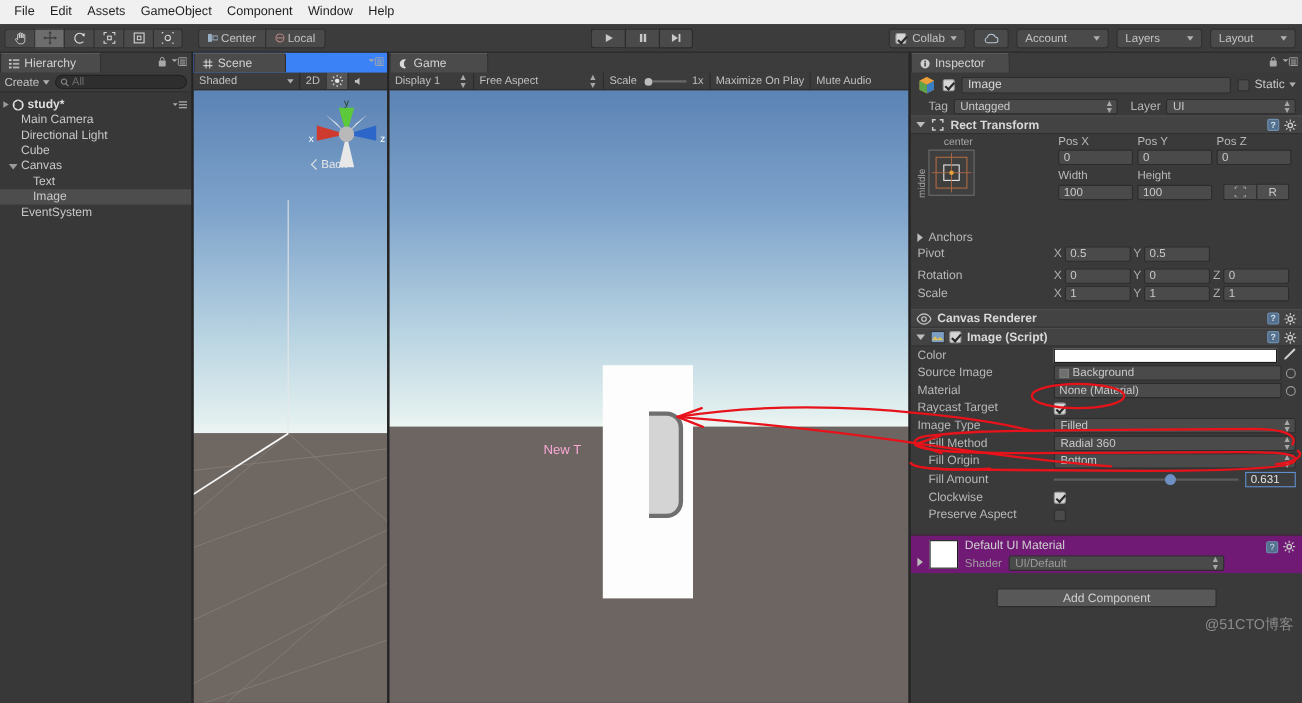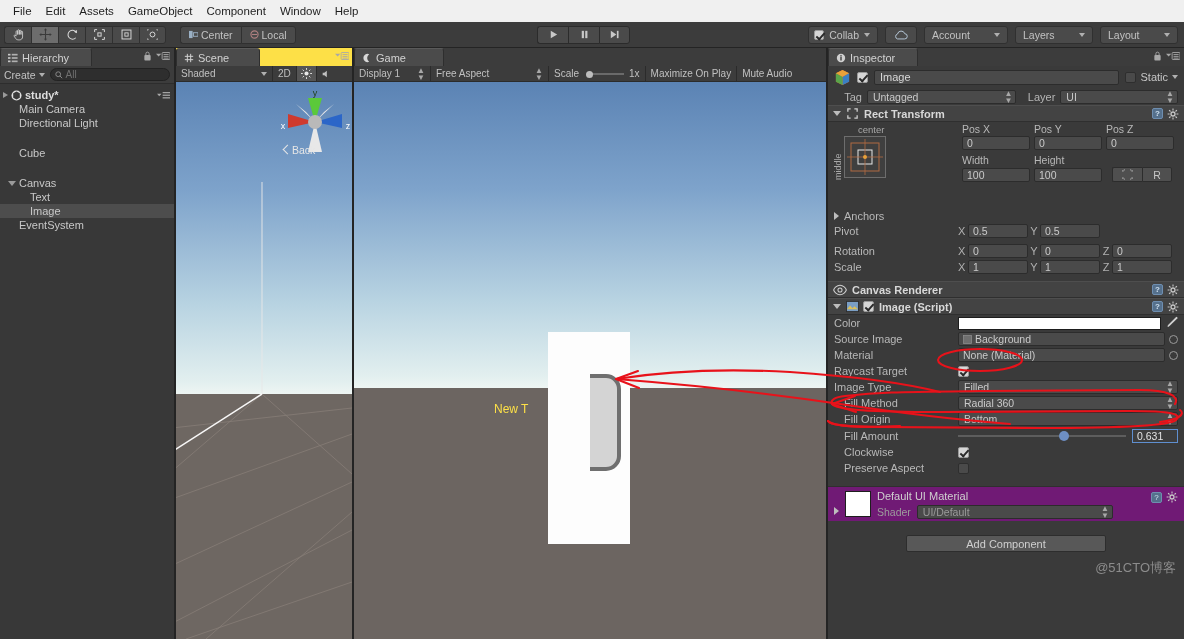--- a/index.html
+++ b/index.html
@@ -365,43 +365,43 @@
             <rect x="6.5" y="7" width="8.5" height="1.4" fill="#a8a8a8"></rect>
           </svg>
       </div>
 
       <div class="h-row" style="padding-left:19px;">
         <span>Main Camera</span>
       </div>
       <div class="h-row" style="padding-left:19px;">
         <span>Directional Light</span>
       </div>
-      <div class="h-row" style="padding-left:19px;margin-top:16px;">
+      <div class="h-row" style="padding-left:19px;">
         <span>Cube</span>
       </div>
-      <div class="h-row" style="padding-left:8px;margin-top:16px;">
+      <div class="h-row" style="padding-left:8px;">
         <span class="h-arrow open"></span>
         <span>Canvas</span>
       </div>
       <div class="h-row" style="padding-left:30px;">
         <span>Text</span>
       </div>
       <div class="h-row selected" style="padding-left:30px;">
         <span>Image</span>
       </div>
       <div class="h-row" style="padding-left:19px;">
         <span>EventSystem</span>
       </div>
     </div>
   </div>
 
   <div class="divider-v" style="left:174px;"></div>
 
   <div class="panel" id="scene">
-    <div class="tabstrip" style="background:#fde047;">
+    <div class="tabstrip" style="background:#3b82f6;">
       <div class="tab" style="left:0;width:84px;">
         <svg width="10" height="10" viewBox="0 0 12 12">
             <path d="M1 4h10M1 8h10M4 1v10M8 1v10" stroke="#cfcfcf" stroke-width="1.2"></path>
           </svg>
         <span>Scene</span>
       </div>
       <div class="tabicons" style="right:3px;">
         <svg width="14" height="10" viewBox="0 0 16 11">
             <path d="M0 3l3 3 3-3z" fill="#a8a8a8"></path>
             <rect x="7" y="1.5" width="9" height="8" rx="1" fill="none" stroke="#a8a8a8" stroke-width="1"></rect>
@@ -503,21 +503,21 @@
       </div>
       <div class="s-item" style="border-left:1px solid #2b2b2b;">
         <span>Mute Audio</span>
       </div>
     </div>
 
     <div class="g-view">
       <div class="sky" style="height:55%;"></div>
       <div class="ground" style="top:55%;height:45%;background:#6c6561;"></div>
 
-      <div style="position:absolute;left:140px;top:320px;color:#fde047;font-size:12px;">New T</div>
+      <div style="position:absolute;left:140px;top:320px;color:#f9a8d4;font-size:12px;">New T</div>
 
       <div style="position:absolute;left:194px;top:250px;width:82px;height:212px;background:#fdfdfd;"></div>
       <svg width="110" height="140" style="position:absolute;left:200px;top:285px;">
         <defs>
           <clipPath id="radialClip">
             <path d="M36 64 L36 140 L110 140 L110 0 L36 0 Z"></path>
           </clipPath>
         </defs>
         <g clip-path="url(#radialClip)">
           <rect x="5" y="9" width="60" height="93" rx="13" fill="#d4d4d4" stroke="#6f6f6f" stroke-width="4"></rect>

